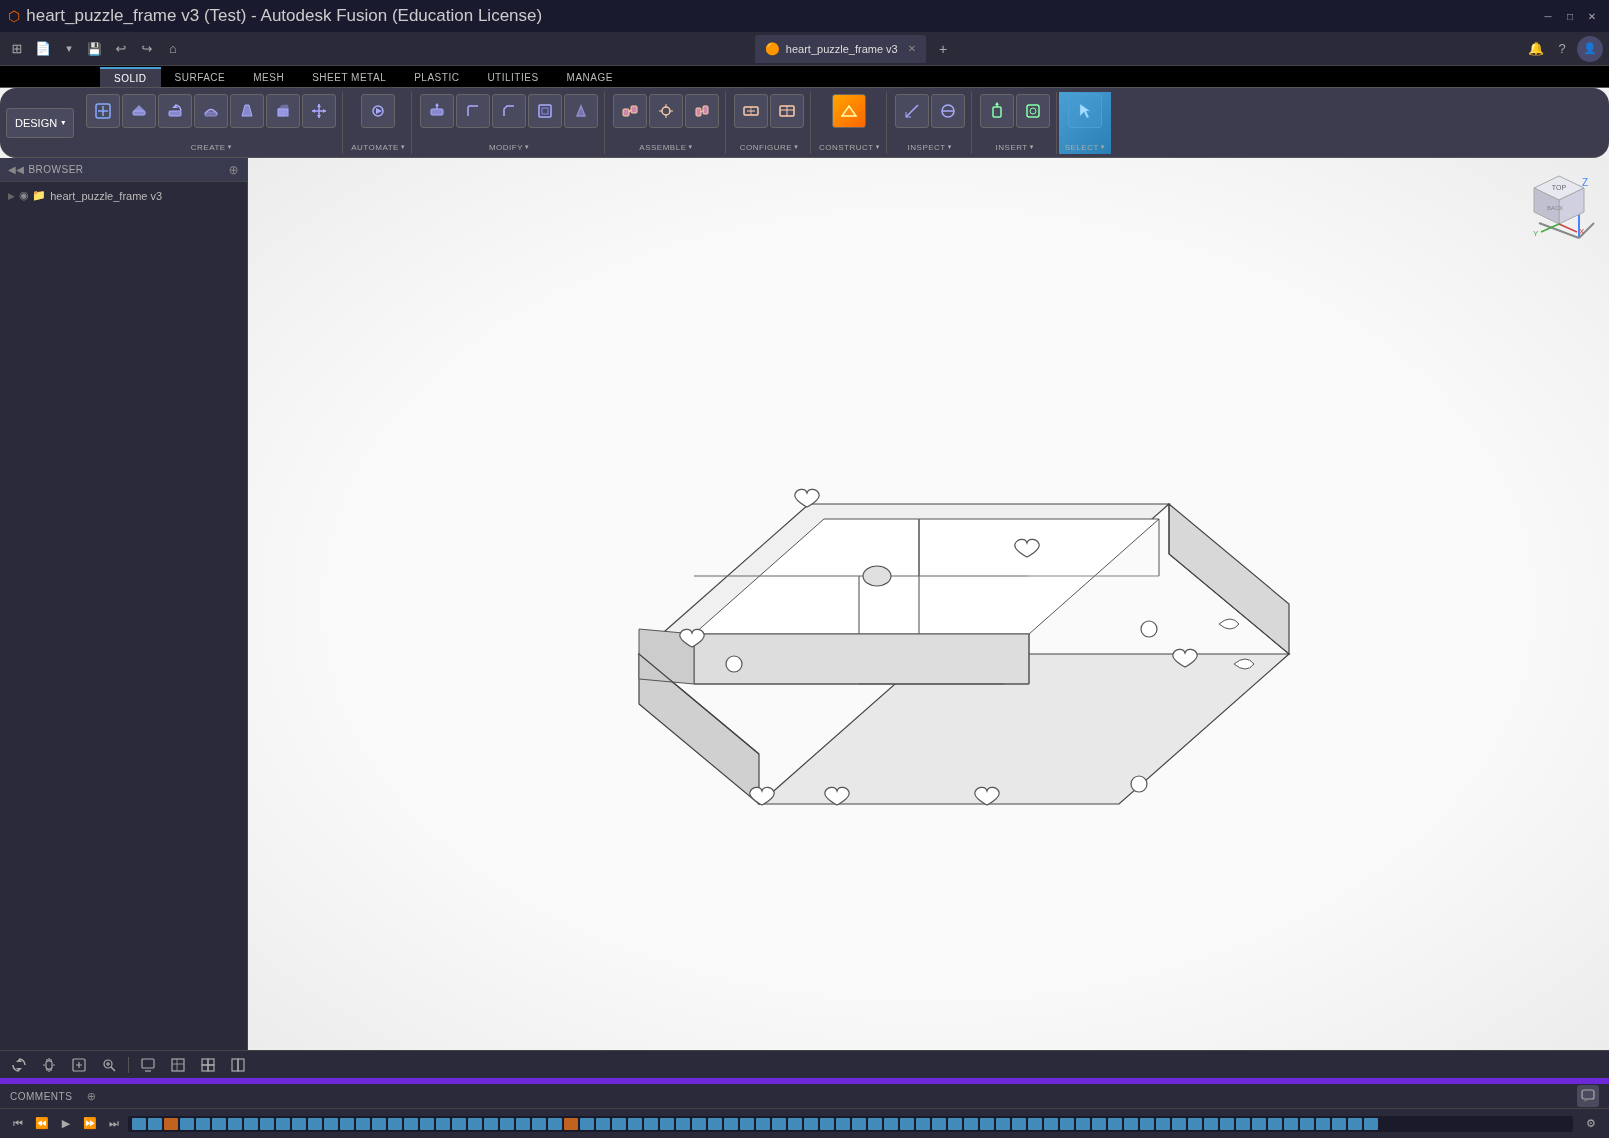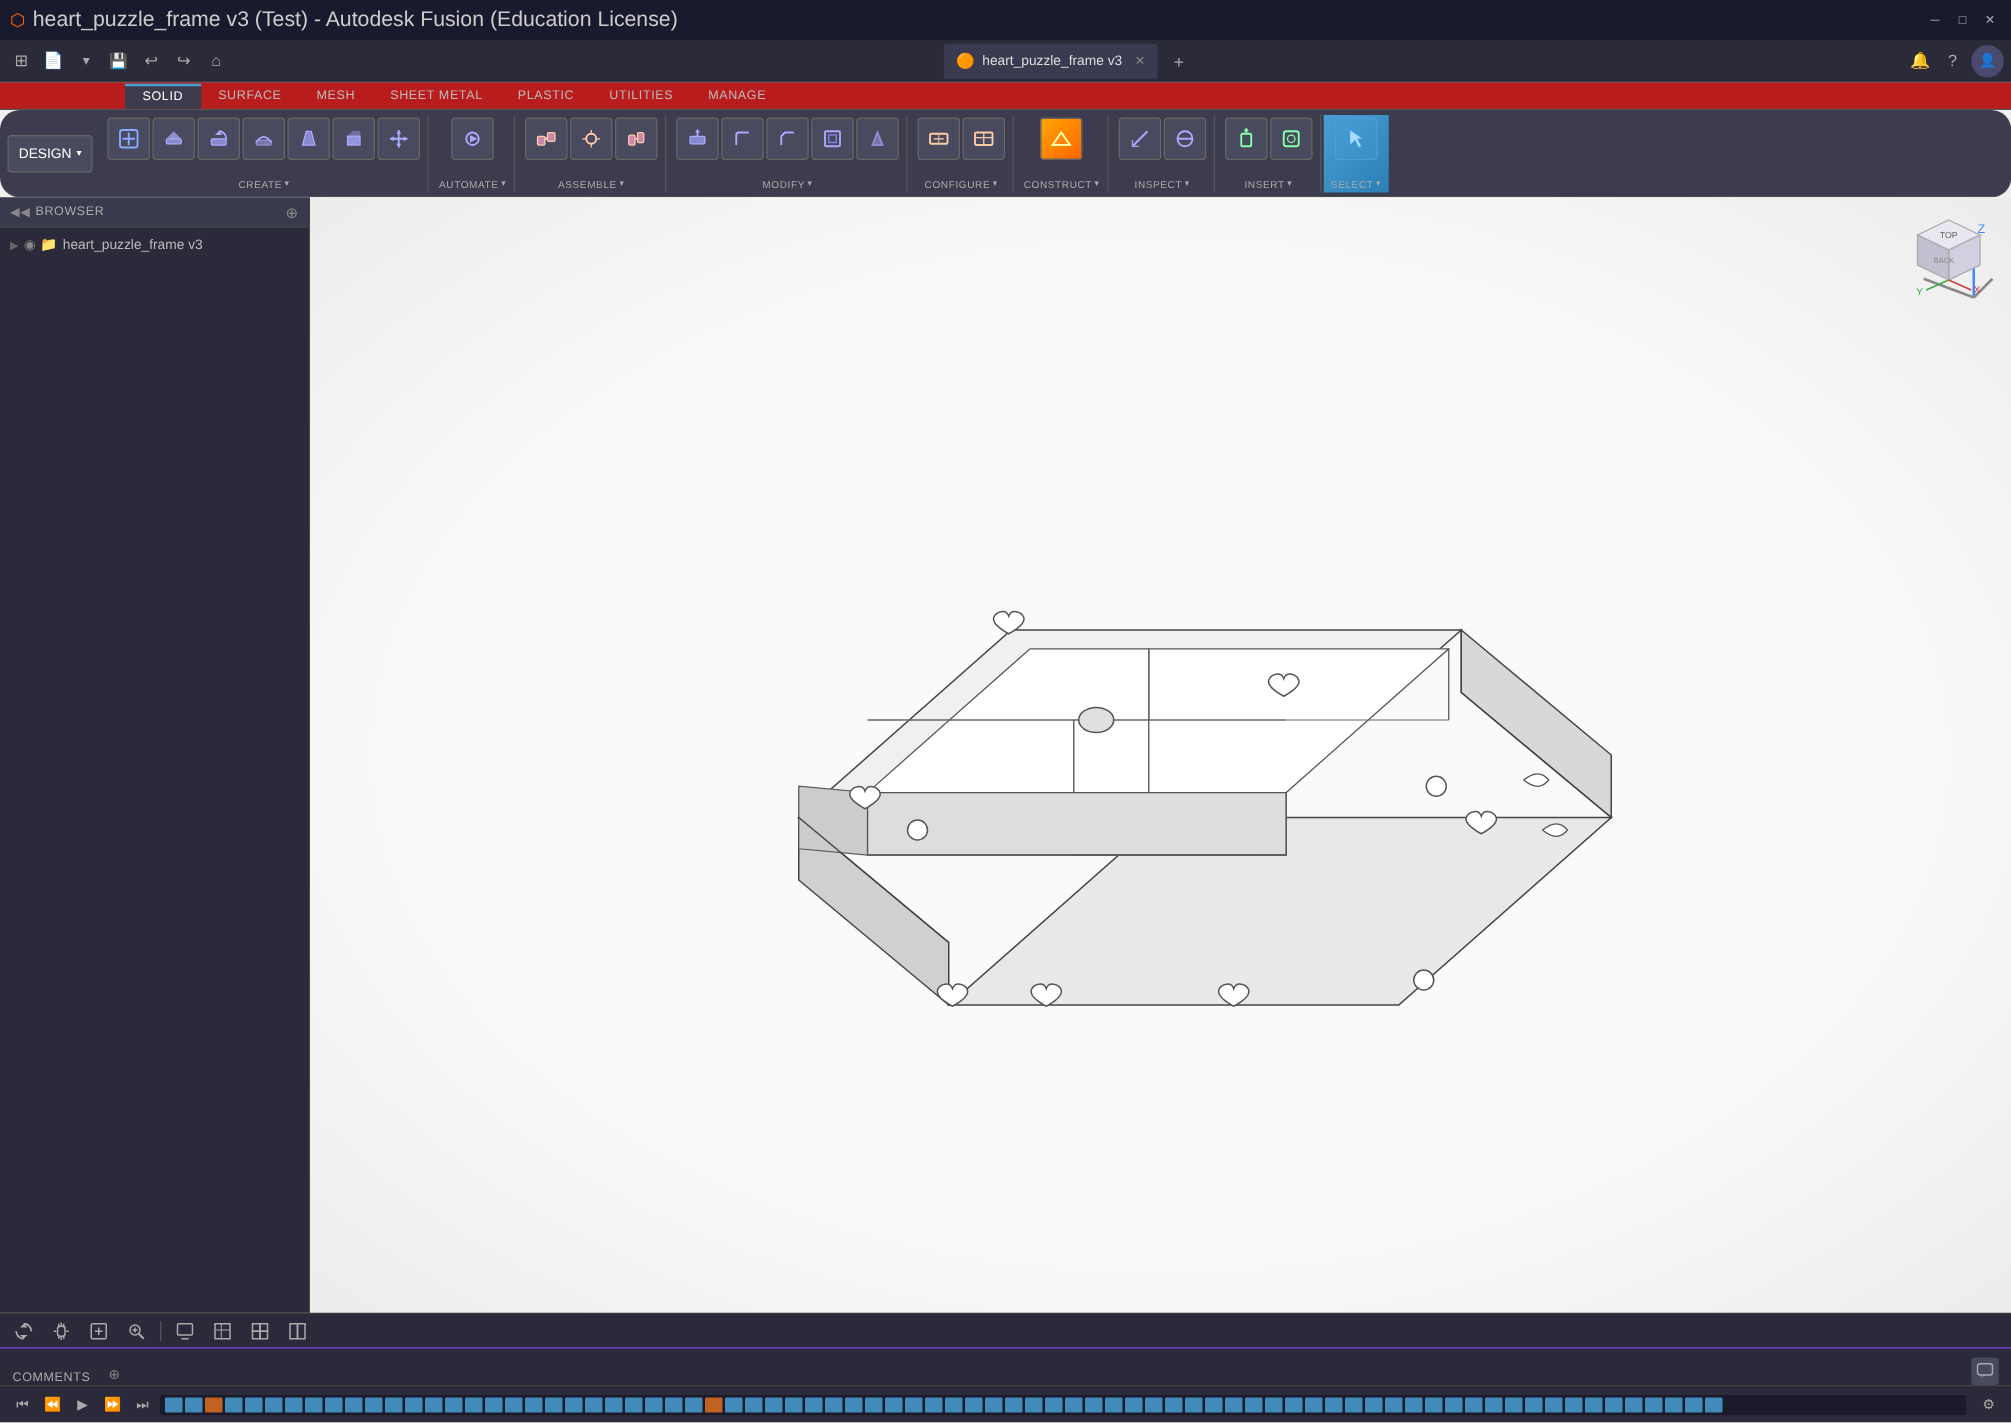--- a/index.html
+++ b/index.html
@@ -16,23 +16,23 @@
       color: #ccc;
       font-size: 11px;
     }
     #title-bar .title-left { display: flex; align-items: center; gap: 6px; }
     #title-bar .title-right { display: flex; align-items: center; gap: 4px; margin-left: auto; }
     .win-btn { width: 18px; height: 18px; display: flex; align-items: center; justify-content: center; cursor: pointer; font-size: 10px; color: #aaa; }
 
     
     #ribbon-tabs {
       height: 22px;
-      background: #b91c1c;
-      display: flex;
-      align-items: center;
+      background: #000000;
+      display: flex;
+      align-items: flex-end;
       padding-left: 140px;
       border-bottom: 1px solid #555;
     }
     .ribbon-tab {
       padding: 3px 14px;
       font-size: 10px;
       color: #bbb;
       cursor: pointer;
       height: 20px;
       display: flex;
@@ -190,23 +190,23 @@
       color: #aaa;
       font-size: 12px;
       border-radius: 2px;
     }
     .status-divider { width: 1px; height: 16px; background: #555; }
 
     
     #comments-bar {
       height: 30px;
       background: #2a2a3a;
-      border-top: 1px solid #6d28d9;
-      display: flex;
-      align-items: flex-end;
+      border-top: 6px solid #6d28d9;
+      display: flex;
+      align-items: center;
       padding: 0 10px;
       gap: 6px;
     }
     .comments-label {
       font-size: 10px;
       text-transform: uppercase;
       letter-spacing: 0.5px;
       color: #aaa;
     }
     .comments-settings {
@@ -416,20 +416,57 @@
     <div class="tool-group-label" style="display:flex;align-items:center;gap:2px;">
       <span>AUTOMATE</span>
       <span style="font-size:7px;color:#aaa;">▾</span>
     </div>
   </div>
 
   <div class="tool-group">
     <div class="tool-row">
       <div class="tool-btn">
         <svg width="18" height="18" viewBox="0 0 18 18" fill="none">
+            <rect x="3" y="7" width="12" height="6" rx="1" fill="#88c" stroke="#aaf" stroke-width="1"></rect>
+            <line x1="9" y1="3" x2="9" y2="7" stroke="#aaf" stroke-width="1.5"></line>
+            <polygon points="7,4 9,1 11,4" fill="#aaf"></polygon>
+          </svg>
+      </div>
+      <div class="tool-btn">
+        <svg width="18" height="18" viewBox="0 0 18 18" fill="none">
+            <path d="M4 14 L4 6 Q4 4 6 4 L14 4" stroke="#aaf" stroke-width="1.5" fill="none"></path>
+          </svg>
+      </div>
+      <div class="tool-btn">
+        <svg width="18" height="18" viewBox="0 0 18 18" fill="none">
+            <path d="M4 14 L4 7 L7 4 L14 4" stroke="#aaf" stroke-width="1.5" fill="none"></path>
+          </svg>
+      </div>
+      <div class="tool-btn">
+        <svg width="18" height="18" viewBox="0 0 18 18" fill="none">
+            <rect x="3" y="3" width="12" height="12" rx="1" stroke="#aaf" stroke-width="1.5" fill="none"></rect>
+            <rect x="6" y="6" width="6" height="6" stroke="#88f" stroke-width="1" fill="none"></rect>
+          </svg>
+      </div>
+      <div class="tool-btn">
+        <svg width="18" height="18" viewBox="0 0 18 18" fill="none">
+            <polygon points="5,14 9,4 13,14" stroke="#aaf" stroke-width="1.5" fill="#88c" opacity="0.7"></polygon>
+          </svg>
+      </div>
+    </div>
+    <div class="tool-group-label" style="display:flex;align-items:center;gap:2px;">
+      <span>MODIFY</span>
+      <span style="font-size:7px;color:#aaa;">▾</span>
+    </div>
+  </div>
+
+  <div class="tool-group">
+    <div class="tool-row">
+      <div class="tool-btn">
+        <svg width="18" height="18" viewBox="0 0 18 18" fill="none">
             <rect x="2" y="7" width="6" height="7" rx="1" fill="#c8a" stroke="#fca" stroke-width="1"></rect>
             <rect x="10" y="4" width="6" height="7" rx="1" fill="#c8a" stroke="#fca" stroke-width="1"></rect>
             <line x1="8" y1="10" x2="10" y2="8" stroke="#fca" stroke-width="1.5"></line>
           </svg>
       </div>
       <div class="tool-btn">
         <svg width="18" height="18" viewBox="0 0 18 18" fill="none">
             <circle cx="9" cy="9" r="4" stroke="#fca" stroke-width="1.5" fill="none"></circle>
             <line x1="9" y1="2" x2="9" y2="5" stroke="#fca" stroke-width="1"></line>
             <line x1="9" y1="13" x2="9" y2="16" stroke="#fca" stroke-width="1"></line>
@@ -440,57 +477,20 @@
       <div class="tool-btn">
         <svg width="18" height="18" viewBox="0 0 18 18" fill="none">
             <rect x="3" y="6" width="5" height="8" rx="1" fill="#c8a" stroke="#fca" stroke-width="1"></rect>
             <rect x="10" y="4" width="5" height="8" rx="1" fill="#c8a" stroke="#fca" stroke-width="1"></rect>
             <path d="M8 10 Q11 7 10 10" stroke="#fca" stroke-width="1" fill="none"></path>
           </svg>
       </div>
     </div>
     <div class="tool-group-label" style="display:flex;align-items:center;gap:2px;">
       <span>ASSEMBLE</span>
-      <span style="font-size:7px;color:#aaa;">▾</span>
-    </div>
-  </div>
-
-  <div class="tool-group">
-    <div class="tool-row">
-      <div class="tool-btn">
-        <svg width="18" height="18" viewBox="0 0 18 18" fill="none">
-            <rect x="3" y="7" width="12" height="6" rx="1" fill="#88c" stroke="#aaf" stroke-width="1"></rect>
-            <line x1="9" y1="3" x2="9" y2="7" stroke="#aaf" stroke-width="1.5"></line>
-            <polygon points="7,4 9,1 11,4" fill="#aaf"></polygon>
-          </svg>
-      </div>
-      <div class="tool-btn">
-        <svg width="18" height="18" viewBox="0 0 18 18" fill="none">
-            <path d="M4 14 L4 6 Q4 4 6 4 L14 4" stroke="#aaf" stroke-width="1.5" fill="none"></path>
-          </svg>
-      </div>
-      <div class="tool-btn">
-        <svg width="18" height="18" viewBox="0 0 18 18" fill="none">
-            <path d="M4 14 L4 7 L7 4 L14 4" stroke="#aaf" stroke-width="1.5" fill="none"></path>
-          </svg>
-      </div>
-      <div class="tool-btn">
-        <svg width="18" height="18" viewBox="0 0 18 18" fill="none">
-            <rect x="3" y="3" width="12" height="12" rx="1" stroke="#aaf" stroke-width="1.5" fill="none"></rect>
-            <rect x="6" y="6" width="6" height="6" stroke="#88f" stroke-width="1" fill="none"></rect>
-          </svg>
-      </div>
-      <div class="tool-btn">
-        <svg width="18" height="18" viewBox="0 0 18 18" fill="none">
-            <polygon points="5,14 9,4 13,14" stroke="#aaf" stroke-width="1.5" fill="#88c" opacity="0.7"></polygon>
-          </svg>
-      </div>
-    </div>
-    <div class="tool-group-label" style="display:flex;align-items:center;gap:2px;">
-      <span>MODIFY</span>
       <span style="font-size:7px;color:#aaa;">▾</span>
     </div>
   </div>
 
   <div class="tool-group">
     <div class="tool-row">
       <div class="tool-btn">
         <svg width="18" height="18" viewBox="0 0 18 18" fill="none">
             <rect x="2" y="5" width="14" height="8" rx="1" stroke="#fca" stroke-width="1.5" fill="none"></rect>
             <line x1="5" y1="9" x2="13" y2="9" stroke="#fca" stroke-width="1"></line>

